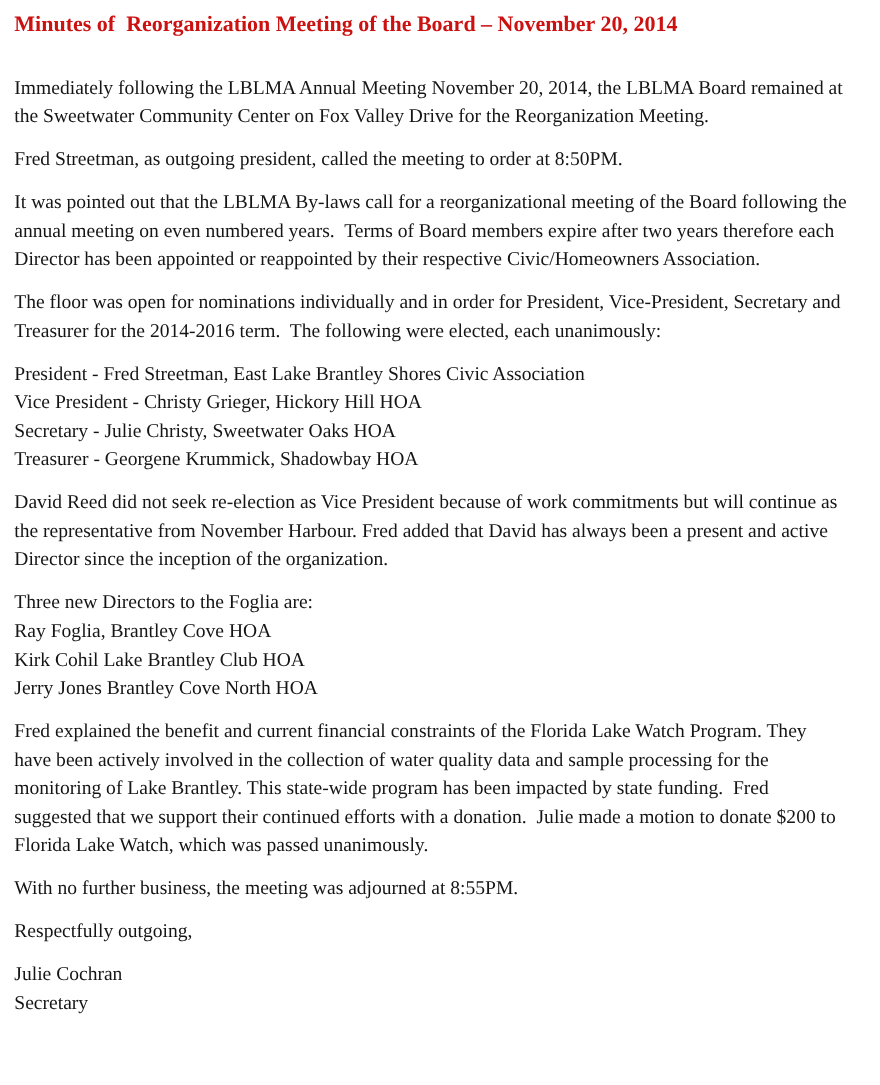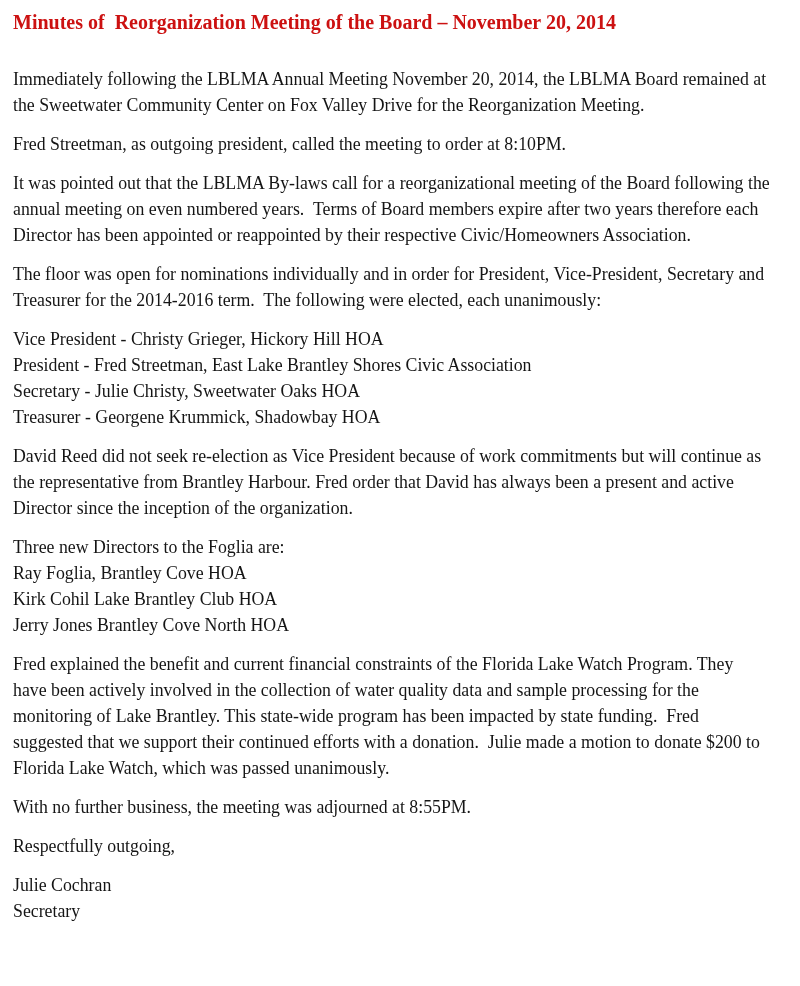--- a/index.html
+++ b/index.html
@@ -46,34 +46,34 @@
 </style>
 </head>
 <body>
 
 <div class="page">
 
   <h1 class="doc-title" style="color: rgb(204, 17, 17);">Minutes of  Reorganization Meeting of the Board – November 20, 2014</h1>
 
   <p class="para">Immediately following the LBLMA Annual Meeting November 20, 2014, the LBLMA Board remained at the Sweetwater Community Center on Fox Valley Drive for the Reorganization Meeting.</p>
 
-  <p class="para">Fred Streetman, as outgoing president, called the meeting to order at 8:10PM.</p>
+  <p class="para">Fred Streetman, as outgoing president, called the meeting to order at 8:50PM.</p>
 
   <p class="para">It was pointed out that the LBLMA By-laws call for a reorganizational meeting of the Board following the annual meeting on even numbered years.  Terms of Board members expire after two years therefore each Director has been appointed or reappointed by their respective Civic/Homeowners Association.</p>
 
   <p class="para">The floor was open for nominations individually and in order for President, Vice-President, Secretary and Treasurer for the 2014-2016 term.  The following were elected, each unanimously:</p>
 
   <div class="line-block">
+    <div class="line">President - Fred Streetman, East Lake Brantley Shores Civic Association</div>
     <div class="line">Vice President - Christy Grieger, Hickory Hill HOA</div>
-    <div class="line">President - Fred Streetman, East Lake Brantley Shores Civic Association</div>
     <div class="line">Secretary - Julie Christy, Sweetwater Oaks HOA</div>
     <div class="line">Treasurer - Georgene Krummick, Shadowbay HOA</div>
   </div>
 
-  <p class="para">David Reed did not seek re-election as Vice President because of work commitments but will continue as the representative from Brantley Harbour. Fred order that David has always been a present and active Director since the inception of the organization.</p>
+  <p class="para">David Reed did not seek re-election as Vice President because of work commitments but will continue as the representative from November Harbour. Fred added that David has always been a present and active Director since the inception of the organization.</p>
 
   <div class="line-block">
     <div class="line">Three new Directors to the Foglia are:</div>
     <div class="line">Ray Foglia, Brantley Cove HOA</div>
     <div class="line">Kirk Cohil Lake Brantley Club HOA</div>
     <div class="line">Jerry Jones Brantley Cove North HOA</div>
   </div>
 
   <p class="para">Fred explained the benefit and current financial constraints of the Florida Lake Watch Program. They have been actively involved in the collection of water quality data and sample processing for the monitoring of Lake Brantley. This state-wide program has been impacted by state funding.  Fred suggested that we support their continued efforts with a donation.  Julie made a motion to donate $200 to Florida Lake Watch, which was passed unanimously.</p>
 

